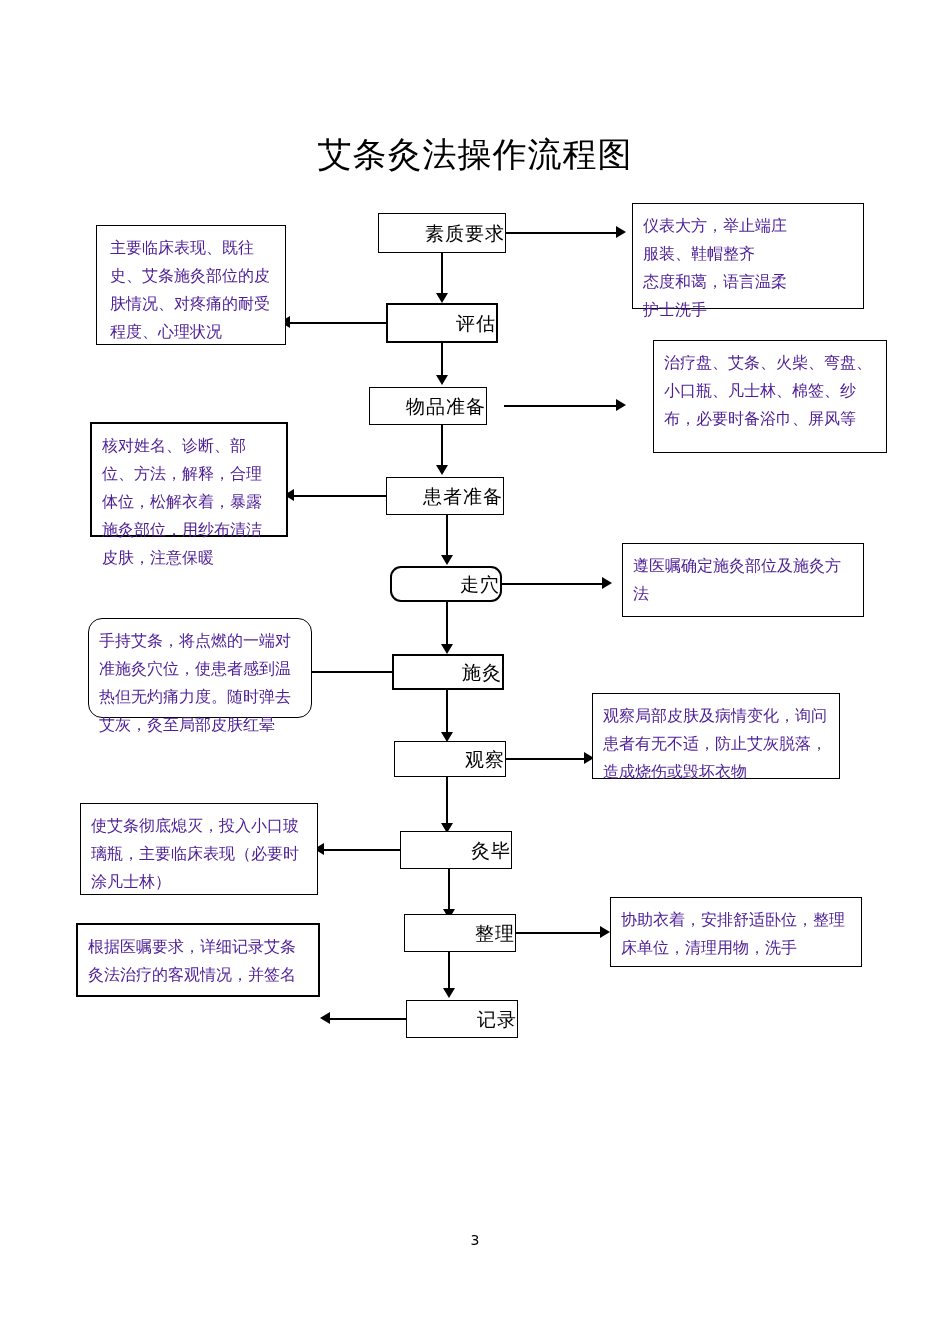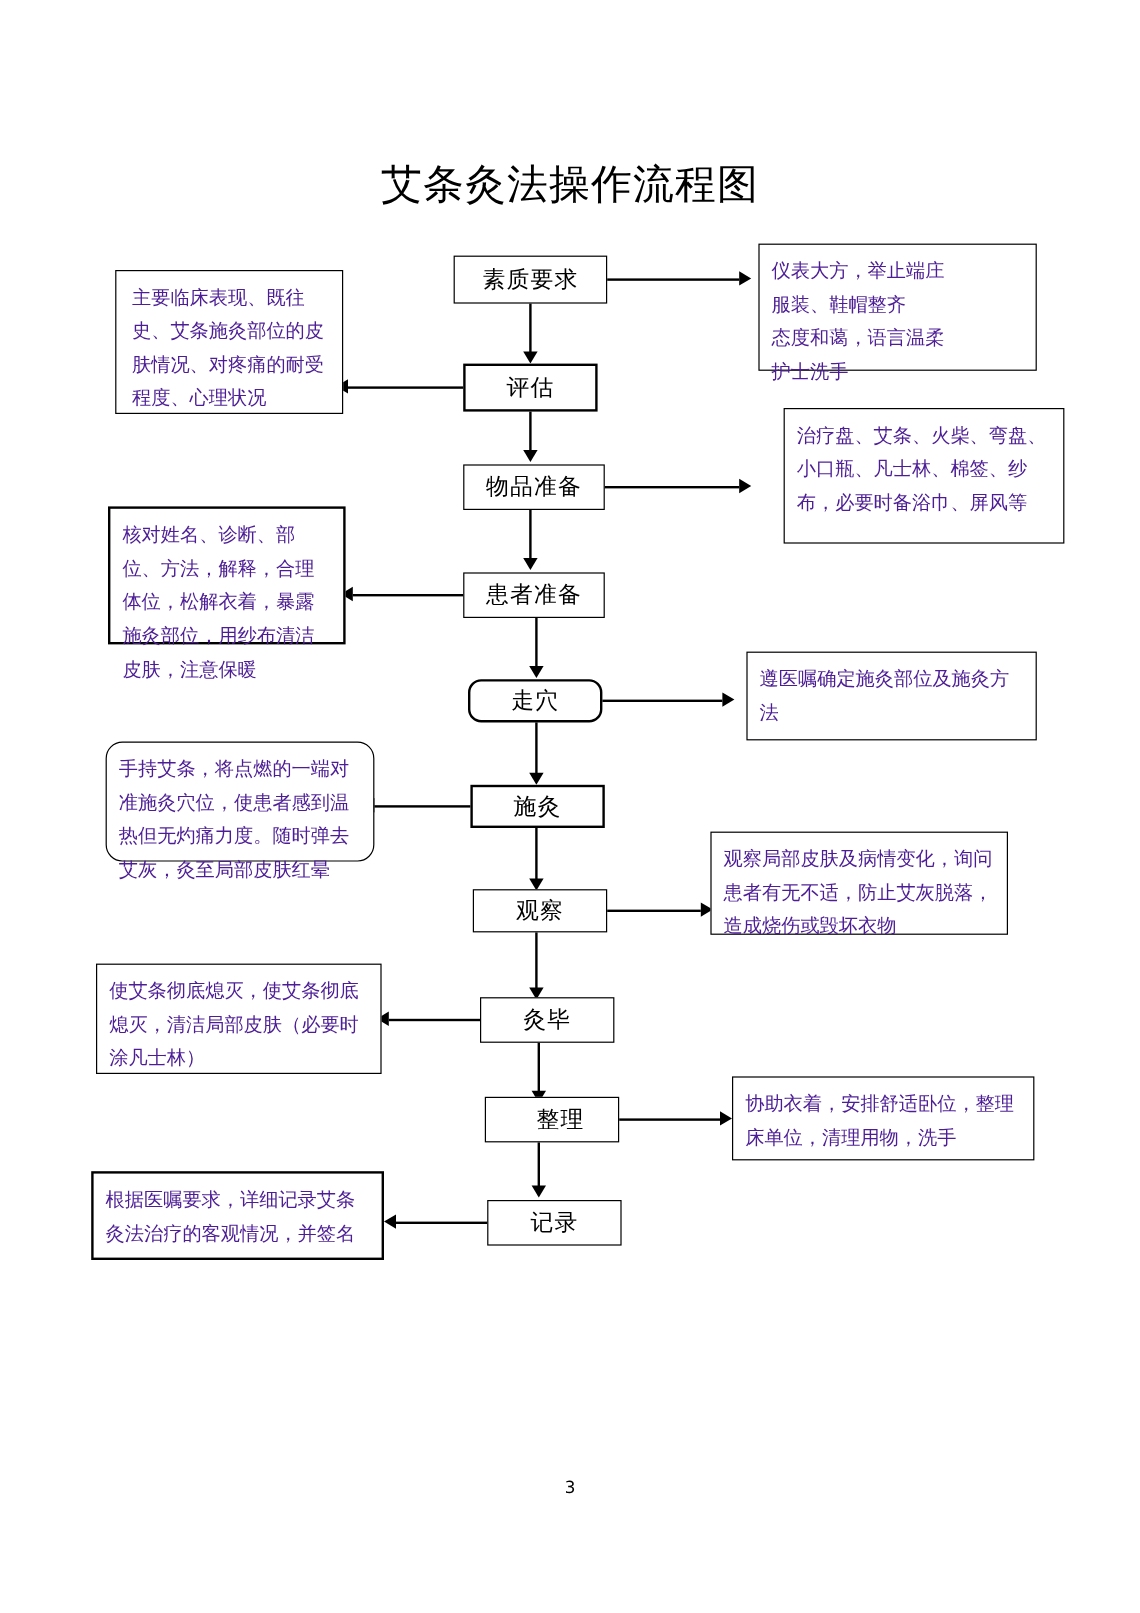--- a/index.html
+++ b/index.html
@@ -34,21 +34,21 @@
   }
 
   
   .node {
     position: absolute;
     box-sizing: border-box;
     border: 1px solid #000;
     background: #fff;
     display: flex;
     align-items: center;
-    justify-content: center;
+    justify-content: flex-end;
     font-size: 19px;
     line-height: 24px;
     letter-spacing: 1px;
     color: #000;
   }
   .node.bold {
     border-width: 2px;
   }
 
   
@@ -150,21 +150,21 @@
   <div class="hline" style="left:290px; top:322px; width:96px;"></div>
   <div class="arrow-left" style="left:280px; top:316px;"></div>
 
   <div class="sidebox" style="left:96px; top:225px; width:190px; height:120px;padding-left:13px;">
     <span class="txt">主要临床表现、既往史、艾条施灸部位的皮肤情况、对疼痛的耐受程度、心理状况</span>
   </div>
 
   <div class="vline" style="left:441px; top:343px; height:36px;"></div>
   <div class="arrow-down" style="left:436px; top:375px;"></div>
 
-  <div class="node" style="left:386px; top:387px; width:118px; height:38px;">
+  <div class="node" style="left:369px; top:387px; width:118px; height:38px;">
     <span>物品准备</span>
   </div>
 
   <div class="hline" style="left:504px; top:405px; width:112px;"></div>
   <div class="arrow-right" style="left:616px; top:399px;"></div>
 
   <div class="sidebox" style="left:653px; top:340px; width:234px; height:113px;">
     <span class="txt">治疗盘、艾条、火柴、弯盘、小口瓶、凡士林、棉签、纱布，必要时备浴巾、屏风等</span>
   </div>
 
@@ -228,21 +228,21 @@
   <div class="arrow-down" style="left:441px; top:823px;"></div>
 
   <div class="node" style="left:400px; top:831px; width:112px; height:38px;">
     <span>灸毕</span>
   </div>
 
   <div class="hline" style="left:324px; top:849px; width:76px;"></div>
   <div class="arrow-left" style="left:314px; top:843px;"></div>
 
   <div class="sidebox" style="left:80px; top:803px; width:238px; height:92px;">
-    <span class="txt">使艾条彻底熄灭，使艾条彻底熄灭，清洁局部皮肤（必要时涂凡士林）</span>
+    <span class="txt">使艾条彻底熄灭，投入小口玻璃瓶，主要临床表现（必要时涂凡士林）</span>
   </div>
 
   <div class="vline" style="left:448px; top:869px; height:44px;"></div>
   <div class="arrow-down" style="left:443px; top:909px;"></div>
 
   <div class="node" style="left:404px; top:914px; width:112px; height:38px;padding-left:14px;">
     <span>整理</span>
   </div>
 
   <div class="hline" style="left:516px; top:932px; width:84px;"></div>
@@ -255,19 +255,19 @@
   <div class="vline" style="left:448px; top:952px; height:44px;"></div>
   <div class="arrow-down" style="left:443px; top:988px;"></div>
 
   <div class="node" style="left:406px; top:1000px; width:112px; height:38px;">
     <span>记录</span>
   </div>
 
   <div class="hline" style="left:330px; top:1018px; width:76px;"></div>
   <div class="arrow-left" style="left:320px; top:1012px;"></div>
 
-  <div class="sidebox bold" style="left:76px; top:976px; width:244px; height:74px;">
+  <div class="sidebox bold" style="left:76px; top:923px; width:244px; height:74px;">
     <span class="txt">根据医嘱要求，详细记录艾条灸法治疗的客观情况，并签名</span>
   </div>
 
   <div id="page-number">3</div>
 
 </div>
 
 </body></html>

